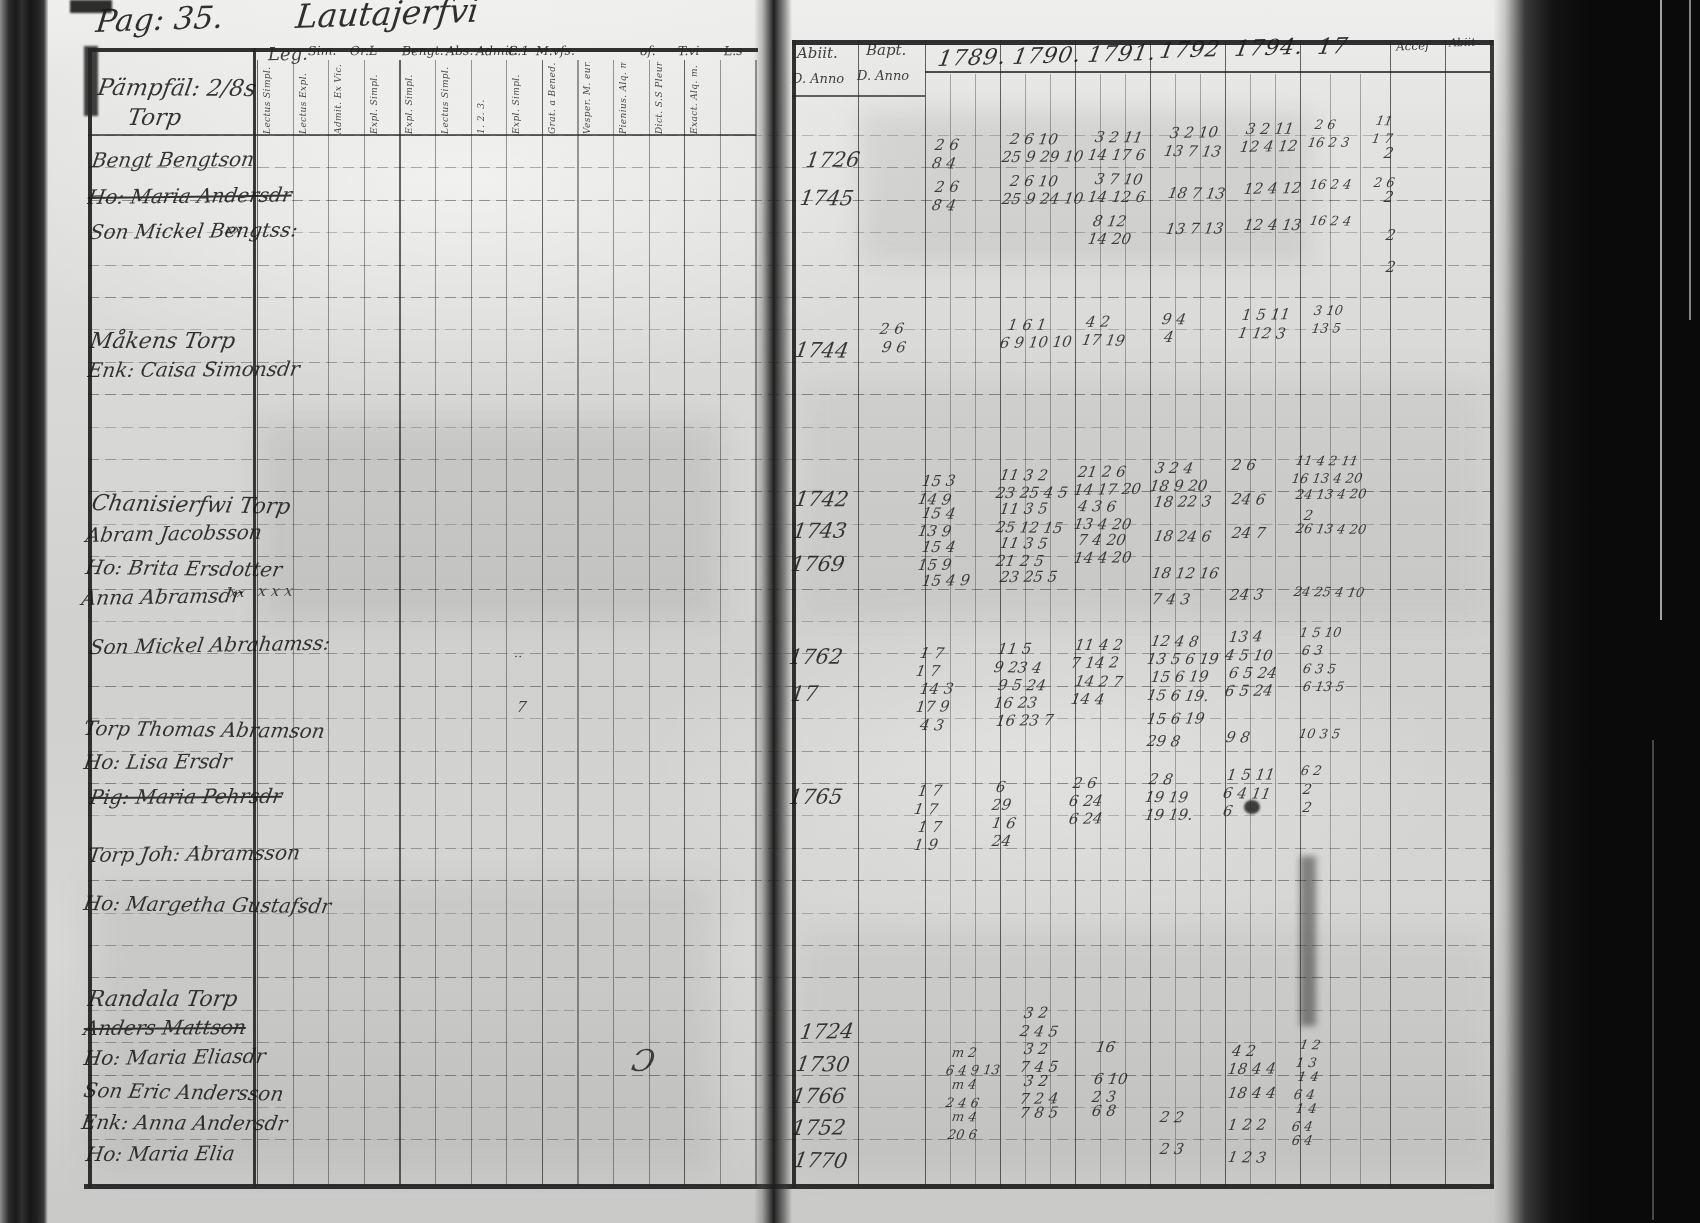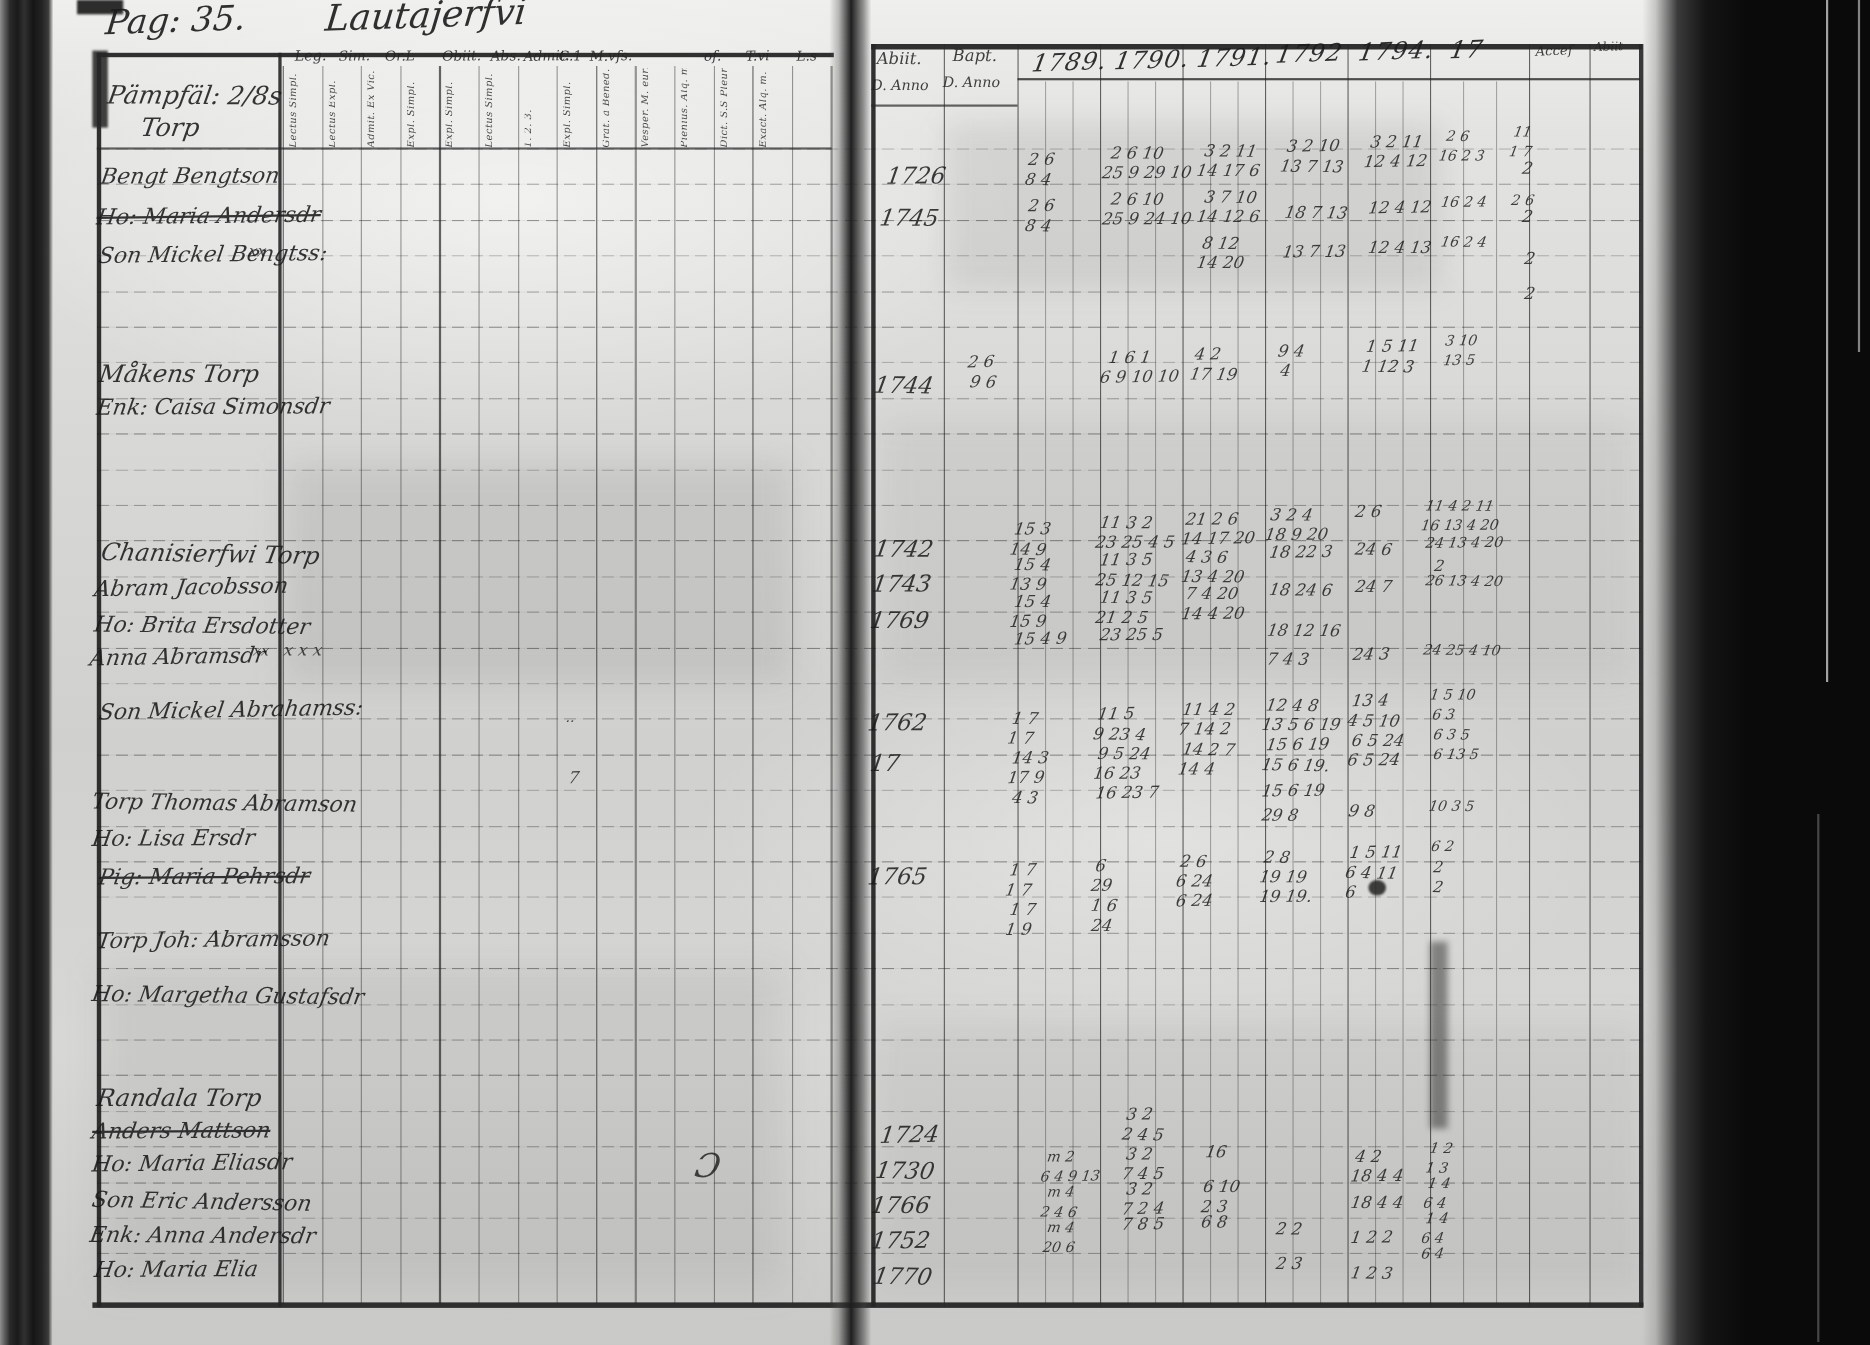--- a/index.html
+++ b/index.html
@@ -138,24 +138,24 @@
   <span class="ink title2">Lautajerfvi</span>
 
   <span class="print natus">Abiit.</span>
   <span class="print obiit">Bapt.</span>
   <span class="print anno1">D. Anno</span>
   <span class="print anno2">D. Anno</span>
   <span class="print accef">Acceſ</span>
   <span class="print abiit">Abiit</span>
 
   <div id="gen">
-      <span class="print" style="left: 268px; top: 45px; font-size: 13px; transform: rotate(-1deg);">Leg.</span>
+      <span class="print" style="left: 268px; top: 45px; font-size: 18px; transform: rotate(-1deg);">Leg.</span>
       <span class="print" style="left: 308px; top: 45px; font-size: 12.5px; transform: rotate(-1deg);">Sim.</span>
       <span class="print" style="left: 350px; top: 45px; font-size: 12.5px; transform: rotate(-1deg);">Or.L</span>
-      <span class="print" style="left: 402px; top: 45px; font-size: 12.5px; transform: rotate(-1deg);">Obiit.</span>
+      <span class="print" style="left: 402px; top: 45px; font-size: 12.5px; transform: rotate(-1deg);">Bengt.</span>
       <span class="print" style="left: 446px; top: 45px; font-size: 12.5px; transform: rotate(-1deg);">Abs.</span>
       <span class="print" style="left: 476px; top: 45px; font-size: 12.5px; transform: rotate(-1deg);">Admit.</span>
       <span class="print" style="left: 508px; top: 45px; font-size: 12.5px; transform: rotate(-1deg);">C.1</span>
       <span class="print" style="left: 536px; top: 45px; font-size: 12.5px; transform: rotate(-1deg);">M.vfs.</span>
       <span class="print" style="left: 640px; top: 45px; font-size: 12.5px; transform: rotate(-1deg);">of.</span>
       <span class="print" style="left: 678px; top: 45px; font-size: 12.5px; transform: rotate(-1deg);">T.vi</span>
       <span class="print" style="left: 724px; top: 45px; font-size: 12.5px; transform: rotate(-1deg);">L.s</span>
       <span class="print sub" style="left: 263px; top: 62px;">Lectus Simpl.</span>
       <span class="print sub" style="left: 298.6px; top: 62px;">Lectus Expl.</span>
       <span class="print sub" style="left: 334.2px; top: 62px;">Admit. Ex Vic.</span>

